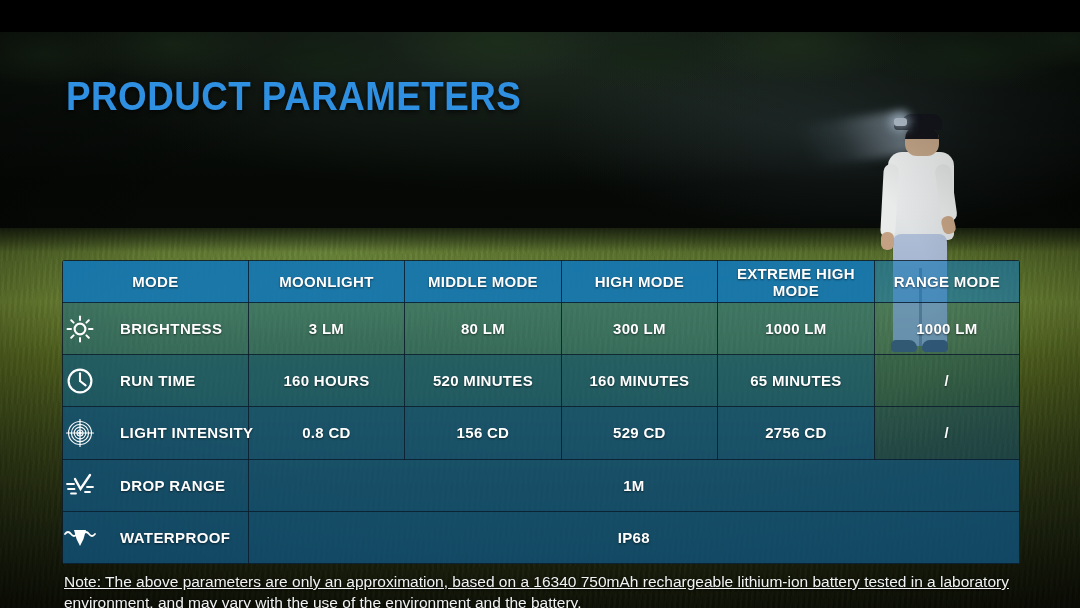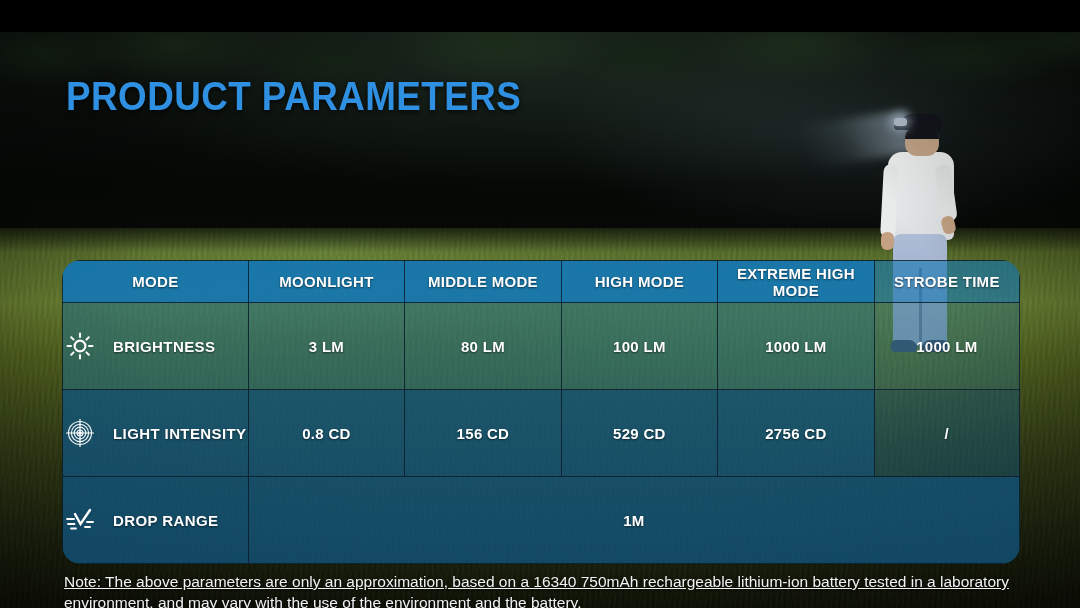--- a/index.html
+++ b/index.html
@@ -95,21 +95,21 @@
     transform:scaleX(0.92);
     transform-origin:left center;
     text-shadow:0 2px 6px rgba(0,0,0,0.75);
     white-space:nowrap;
   }
 
   
   .table-wrap {
     position:absolute; left:62px; top:228px;
     width:958px; height:304px;
-    border-radius:19px;
+    border-radius:3px;
     overflow:hidden;
   }
   table.spec {
     width:100%; height:100%;
     border-collapse:collapse;
     table-layout:fixed;
     font-family:"Liberation Sans Narrow","Liberation Sans", sans-serif;
   }
   table.spec col.c-label { width:184px; }
   table.spec col.c-mode  { width:155px; }
@@ -142,21 +142,21 @@
   tbody tr.row-run td    { background:rgba(20,92,120,0.74); }
   tbody td.strobe-cell   { background:rgba(17,84,122,0.46); }
   tbody tr.row-bright td.strobe-cell { background:rgba(35,110,135,0.40); }
   tbody tr.row-run td.strobe-cell    { background:rgba(20,92,120,0.42); }
 
   
   td.label-cell {
     text-align:left;
     padding-left:10px;
   }
-  .label-inner { display:flex; align-items:center; gap:16px; }
+  .label-inner { display:flex; align-items:center; gap:23px; }
   .ico { width:34px; height:30px; flex:0 0 34px; display:block; }
   .ico svg { display:block; width:34px; height:30px; }
   .label-text {
     font-size:15px; font-weight:700; letter-spacing:0.4px;
     color:#fff; white-space:nowrap;
   }
 
   
   .note {
     position:absolute; left:64px; top:540px; width:975px;
@@ -237,21 +237,21 @@
           <col class="c-strobe">
       </colgroup>
 
       <thead>
         <tr>
           <th>MODE</th>
           <th>MOONLIGHT</th>
           <th>MIDDLE MODE</th>
           <th>HIGH MODE</th>
           <th>EXTREME HIGH MODE</th>
-          <th class="strobe-head">STROBE TIME</th>
+          <th class="strobe-head">RANGE MODE</th>
         </tr>
       </thead>
 
       <tbody>
 
         <tr class="row-bright">
           <td class="label-cell">
             <div class="label-inner">
               <span class="ico">
                 <svg viewBox="0 0 34 30">
@@ -266,25 +266,46 @@
                     <line x1="25.8" y1="6.2" x2="23.4" y2="8.6"></line>
                     <line x1="10.6" y1="21.4" x2="8.2" y2="23.8"></line>
                   </g>
                 </svg>
               </span>
               <span class="label-text">BRIGHTNESS</span>
             </div>
           </td>
           <td>3 LM</td>
           <td>80 LM</td>
-          <td>100 LM</td>
+          <td>300 LM</td>
           <td>1000 LM</td>
           <td class="strobe-cell">1000 LM</td>
         </tr>
 
+        <tr class="row-run">
+          <td class="label-cell">
+            <div class="label-inner">
+              <span class="ico">
+                <svg viewBox="0 0 34 30">
+                  <circle cx="17" cy="15" r="11.4" fill="none" stroke="#fff" stroke-width="2.2"></circle>
+                  <g stroke="#fff" stroke-width="2.1" stroke-linecap="round">
+                    <line x1="17" y1="15" x2="17" y2="7.4"></line>
+                    <line x1="17" y1="15" x2="22.6" y2="19.4"></line>
+                  </g>
+                </svg>
+              </span>
+              <span class="label-text">RUN TIME</span>
+            </div>
+          </td>
+          <td>160 HOURS</td>
+          <td>520 MINUTES</td>
+          <td>160 MINUTES</td>
+          <td>65 MINUTES</td>
+          <td class="strobe-cell">/</td>
+        </tr>
 
 
         <tr>
           <td class="label-cell">
             <div class="label-inner">
               <span class="ico">
                 <svg viewBox="0 0 34 30">
                   <g fill="none" stroke="#fff" stroke-width="1.2" opacity="0.95">
                     <circle cx="17" cy="15" r="11.5"></circle>
                     <circle cx="17" cy="15" r="8.6"></circle>
@@ -324,19 +345,36 @@
                     <line x1="24" y1="17" x2="30" y2="17"></line>
                   </g>
                 </svg>
               </span>
               <span class="label-text">DROP RANGE</span>
             </div>
           </td>
           <td colspan="5">1M</td>
         </tr>
 
+        <tr>
+          <td class="label-cell">
+            <div class="label-inner">
+              <span class="ico">
+                <svg viewBox="0 0 34 30">
+                  <path d="M17 8 L23 8 L20.5 17 L17 24 L13.5 17 L11 8 Z" fill="#fff"></path>
+                  <g stroke="#fff" stroke-width="1.8" fill="none" stroke-linecap="round">
+                    <path d="M2 12 q3 -4 6 0 q3 4 6 0"></path>
+                    <path d="M20 12 q3 -4 6 0 q3 4 6 0"></path>
+                  </g>
+                </svg>
+              </span>
+              <span class="label-text">WATERPROOF</span>
+            </div>
+          </td>
+          <td colspan="5">IP68</td>
+        </tr>
       </tbody>
     </table>
   </div>
 
   <div class="note">Note: The above parameters are only an approximation, based on a 16340 750mAh rechargeable lithium-ion battery tested in a laboratory environment, and may vary with the use of the environment and the battery.</div>
 
 </div>
 
 </body></html>

